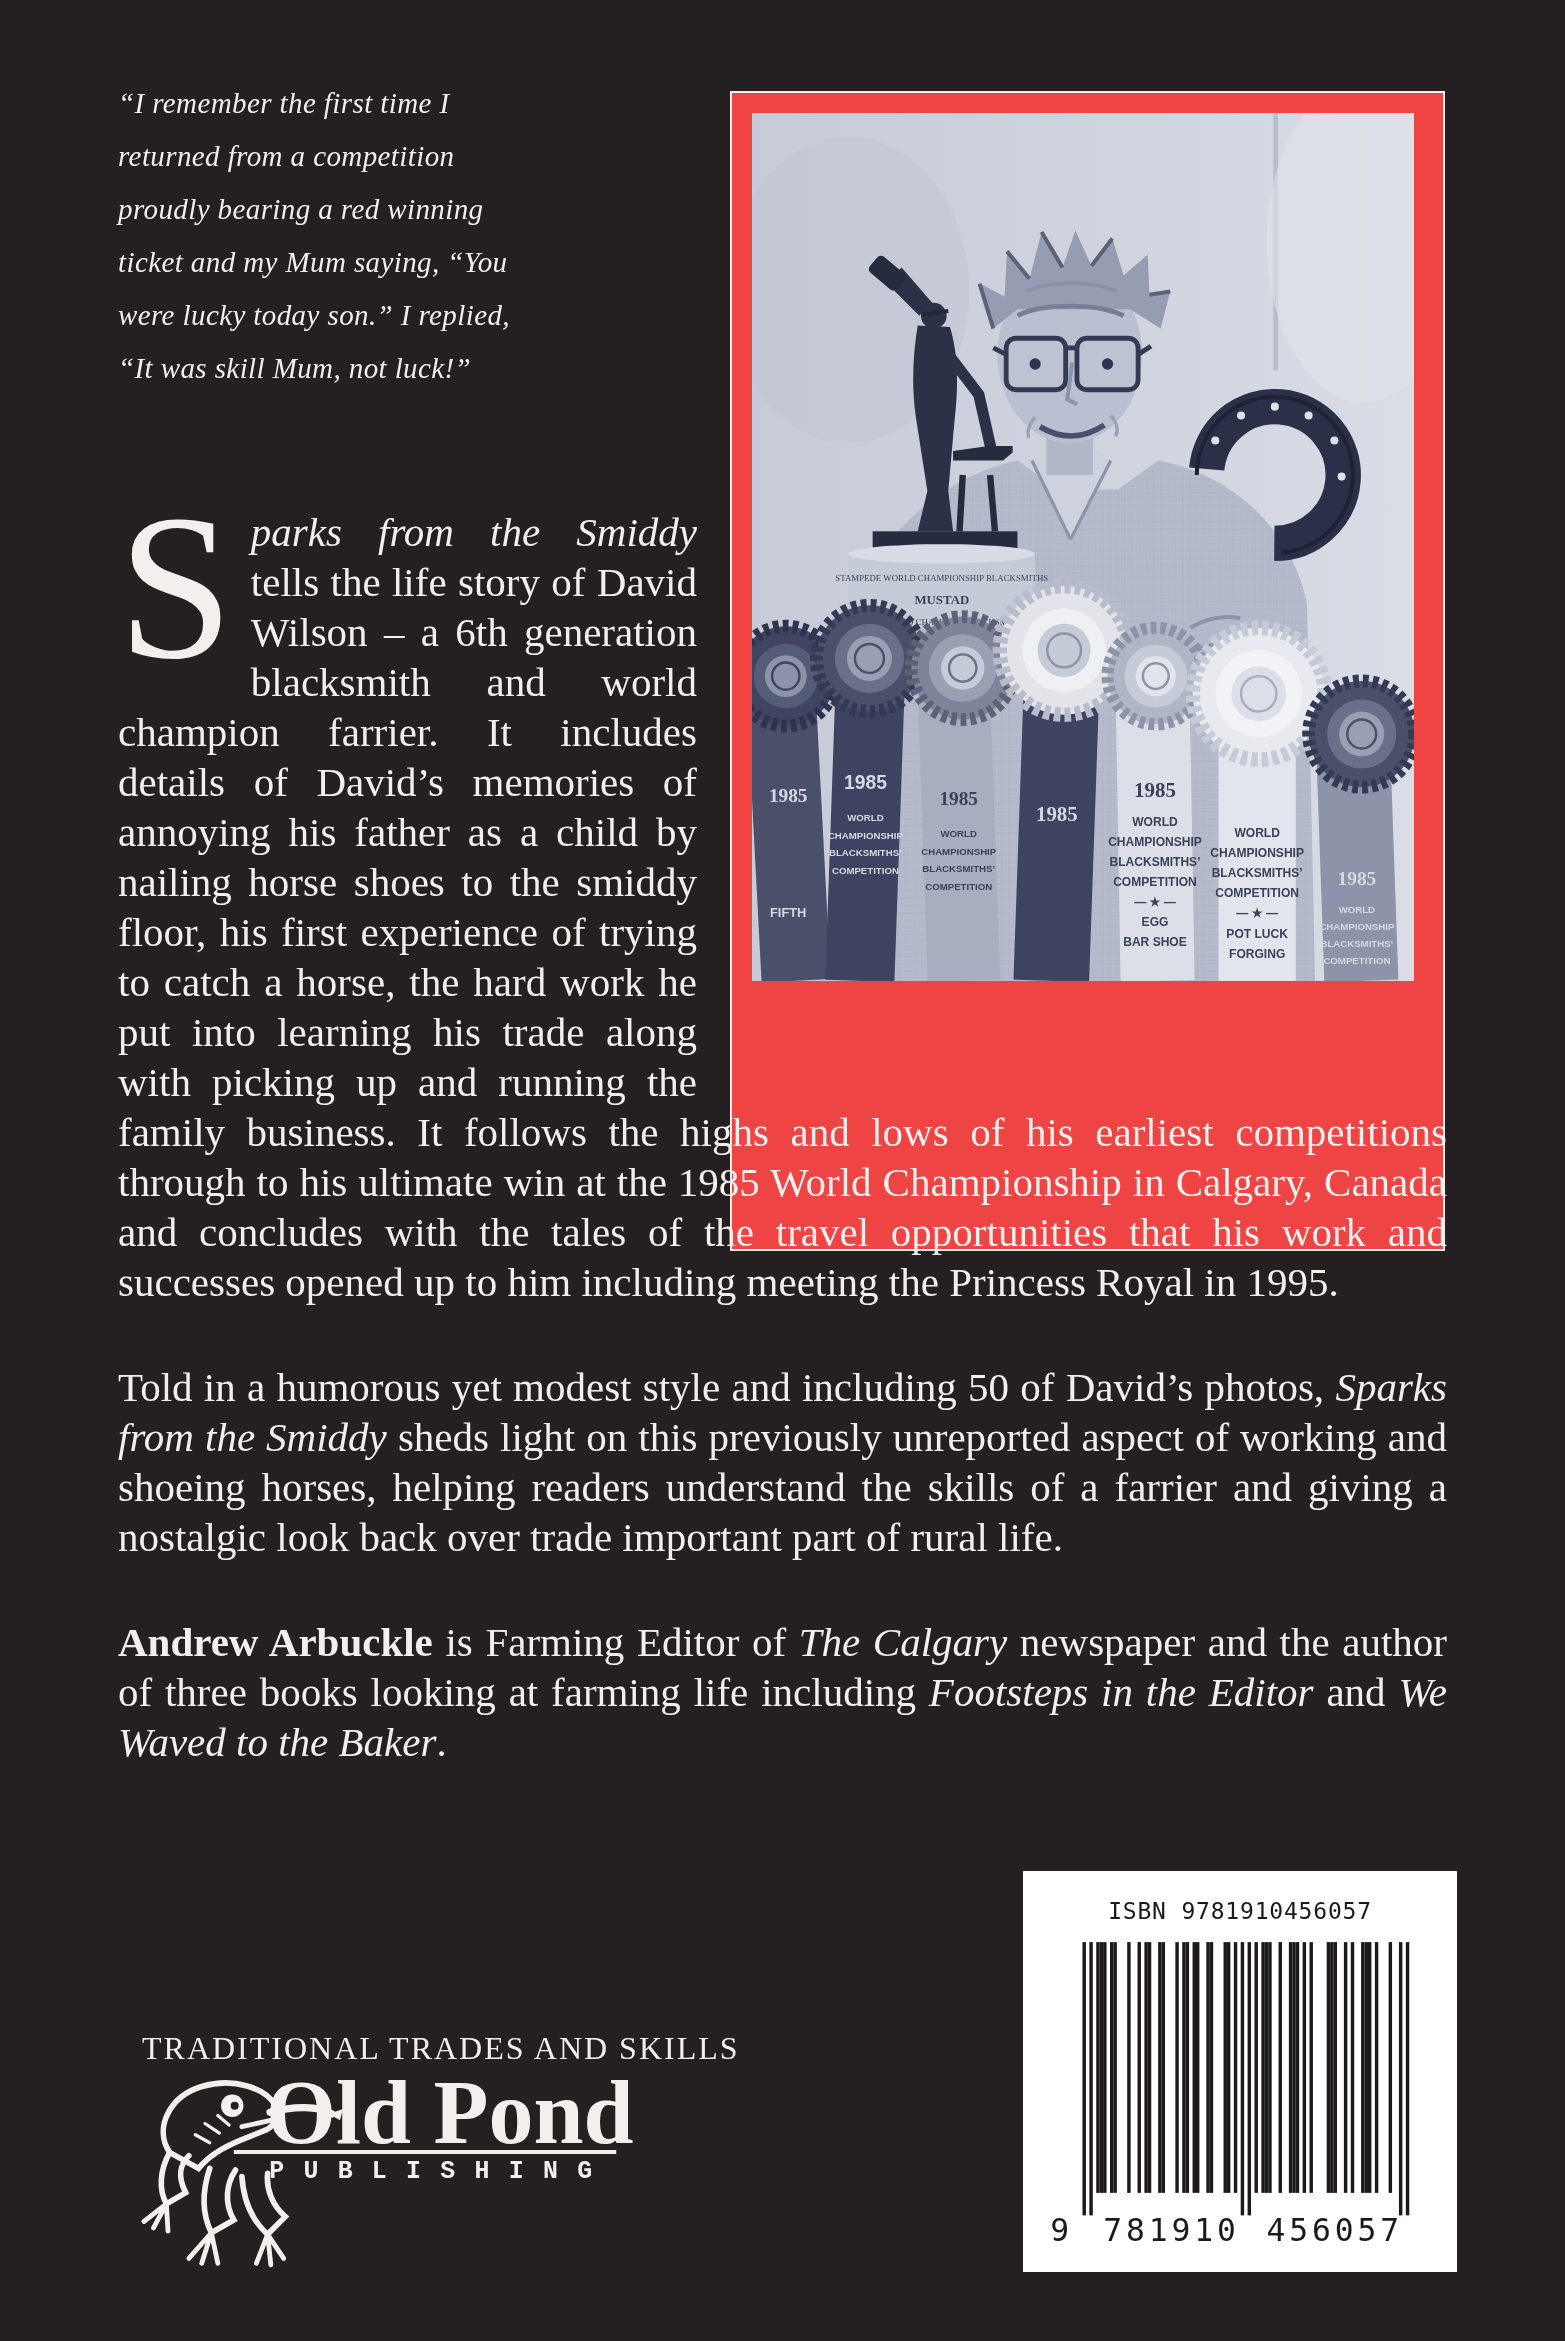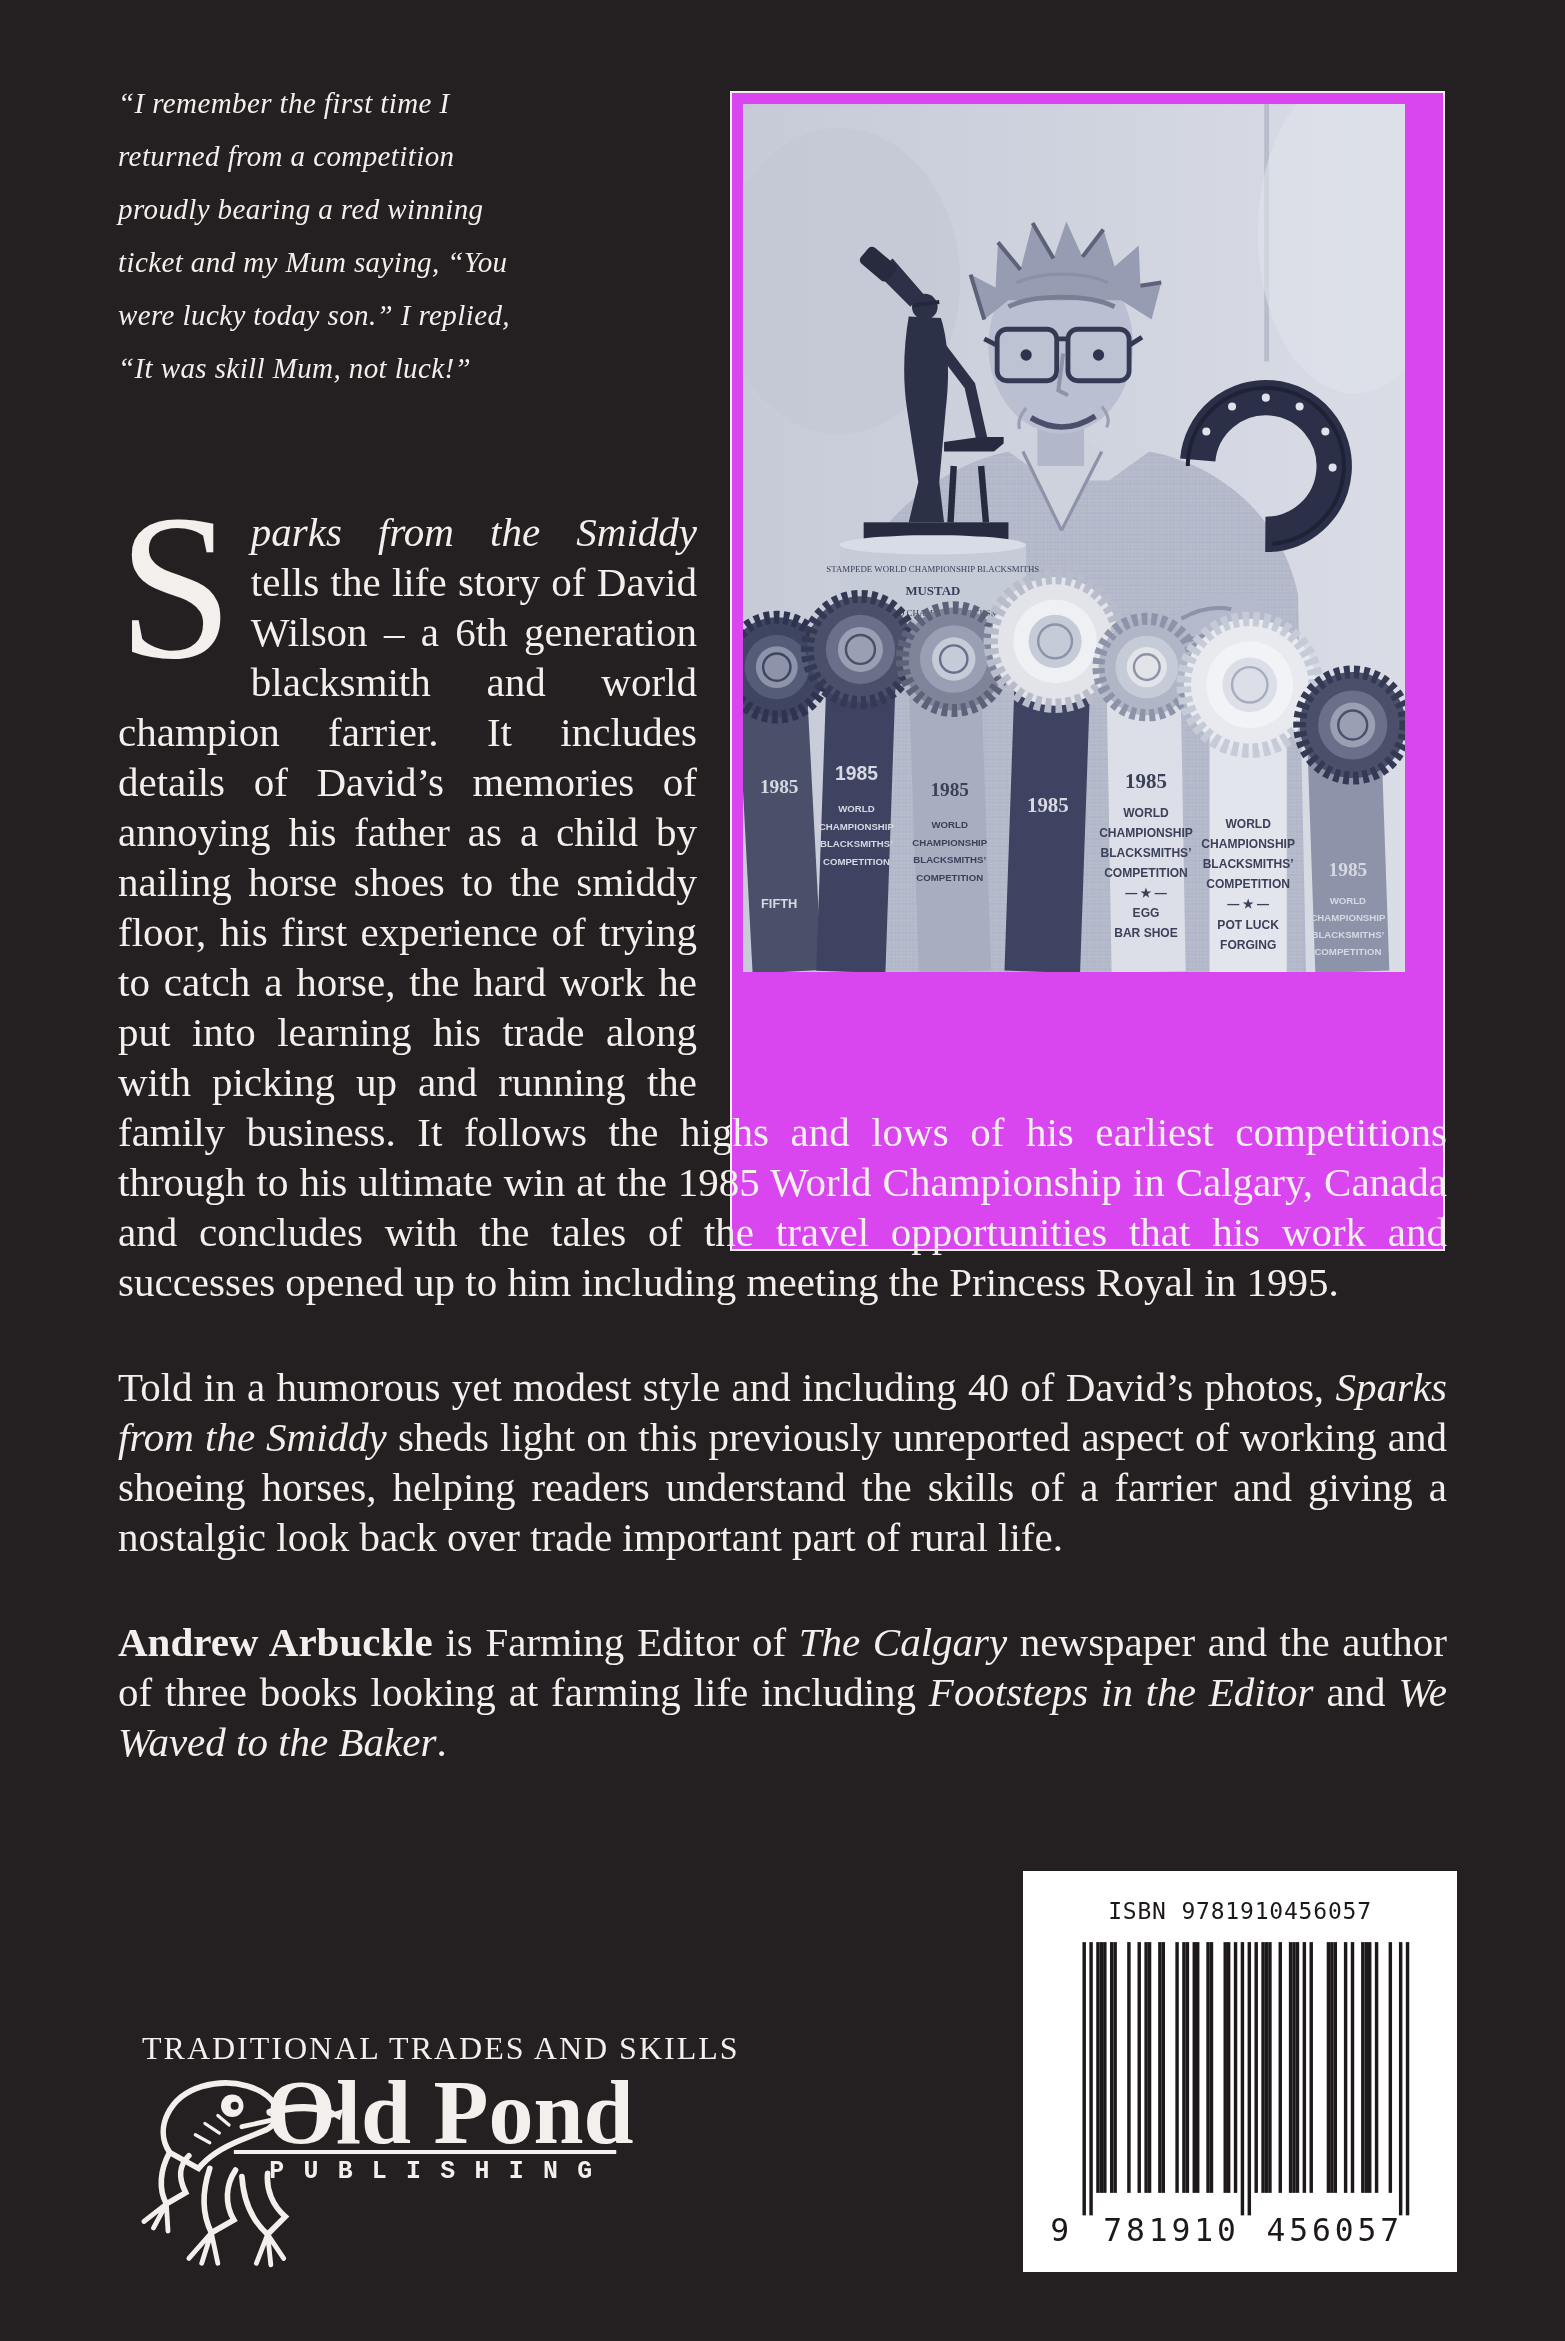--- a/index.html
+++ b/index.html
@@ -6,21 +6,21 @@
   .page{position:relative;width:1565px;height:2342px;background:#242021;overflow:hidden;
         font-family:"Liberation Serif",serif;color:#f2efec;}
 
   
   .quote{position:absolute;left:118px;top:77px;width:587px;
          font-style:italic;font-size:29px;line-height:53px;letter-spacing:0.4px;
          white-space:pre-line;}
 
   
   .photo-frame{position:absolute;left:730px;top:91px;width:715px;height:1160px;
-               box-sizing:border-box;border:2.4px solid #f2efec;padding:11px;background:#d946ef;}
+               box-sizing:border-box;border:2.4px solid #f2efec;padding:20px;background:#ef4444;}
   .photo-frame svg{display:block;width:662px;height:868px;}
 
   
   .main-text{position:absolute;left:118px;top:507px;width:1329px;
              font-size:41px;line-height:50px;text-align:justify;}
   .main-text p{margin:0;}
   .main-text p.sp{margin-top:55px;}
   .photo-spacer{float:right;width:750px;height:598px;}
   .dropcap{float:left;font-size:207px;line-height:142px;height:148px;margin:9.7px 17.7px 0 0;}
   .i{font-style:italic}
@@ -207,21 +207,21 @@
             <circle r="28" fill="#9aa0b4"></circle>
             <circle r="18" fill="none" stroke="#4a5069" stroke-width="3"></circle>
           </g>
       </g>
     </svg>
   </div>
 
   <div class="main-text">
     <div class="photo-spacer"></div>
     <p><span class="dropcap">S</span><span><span class="i">parks from the Smiddy</span><span> tells the life story of David Wilson – a 6th generation blacksmith and world champion farrier.  It includes details of David’s memories of annoying his father as a child by nailing horse shoes to the smiddy floor, his first experience of trying to catch a horse, the hard work he put into learning his trade along with picking up and running the family business. It follows the highs and lows of his earliest competitions through to his ultimate win at the 1985 World Championship in Calgary, Canada and concludes with the tales of the travel opportunities that his work and successes opened up to him including meeting the Princess Royal in 1995.</span></span></p>
-    <p class="sp"><span>Told in a humorous yet modest style and including 40 of David’s photos, </span><span class="i">Sparks from the Smiddy</span><span> sheds light on this previously unreported aspect of working and shoeing horses, helping readers understand the skills of a farrier and giving a nostalgic look back over trade important part of rural life.</span></p>
+    <p class="sp"><span>Told in a humorous yet modest style and including 50 of David’s photos, </span><span class="i">Sparks from the Smiddy</span><span> sheds light on this previously unreported aspect of working and shoeing horses, helping readers understand the skills of a farrier and giving a nostalgic look back over trade important part of rural life.</span></p>
     <p class="sp"><span class="b">Andrew Arbuckle</span><span> is Farming Editor of </span><span class="i">The Calgary</span><span> newspaper and the author of three books looking at farming life including </span><span class="i">Footsteps in the Editor</span><span> and </span><span class="i">We Waved to the Baker</span><span>.</span></p>
   </div>
 
   <div class="series">TRADITIONAL TRADES AND SKILLS</div>
 
   <svg class="logo" width="531" height="241" viewBox="0 0 660 300">
     <g stroke="#f2efec" fill="none" stroke-linecap="round">
       <path d="M60 120 C40 90 60 50 100 38 C140 26 180 40 192 62 C198 74 192 86 180 92 L150 104 C130 112 110 122 96 140 Z" stroke-width="7"></path>
       <circle cx="138" cy="62" r="14" fill="#f2efec" stroke="none"></circle>
       <circle cx="141" cy="62" r="5" fill="#242021" stroke="none"></circle>

